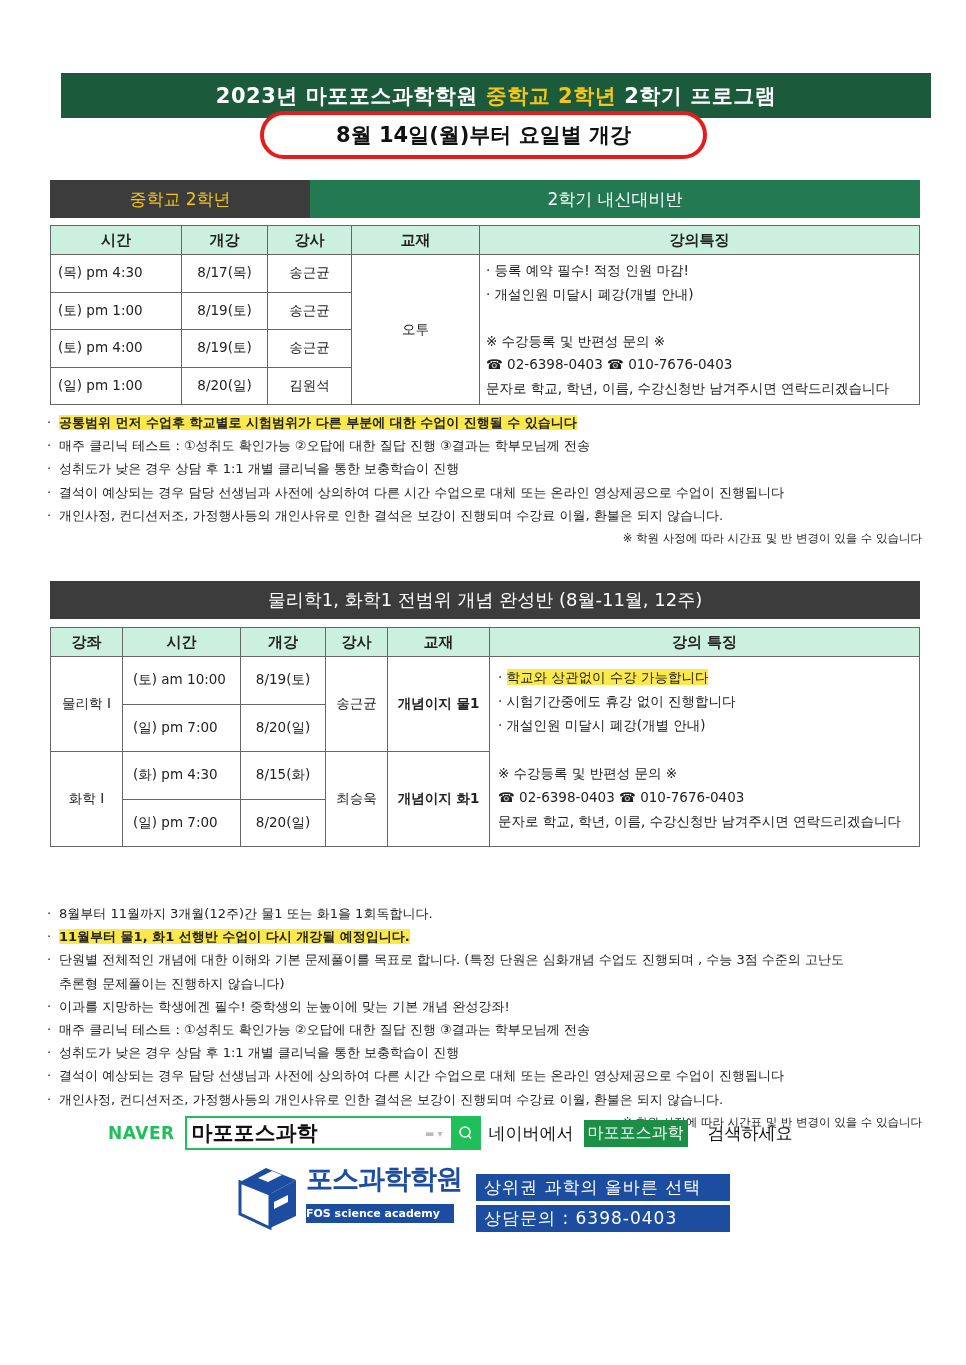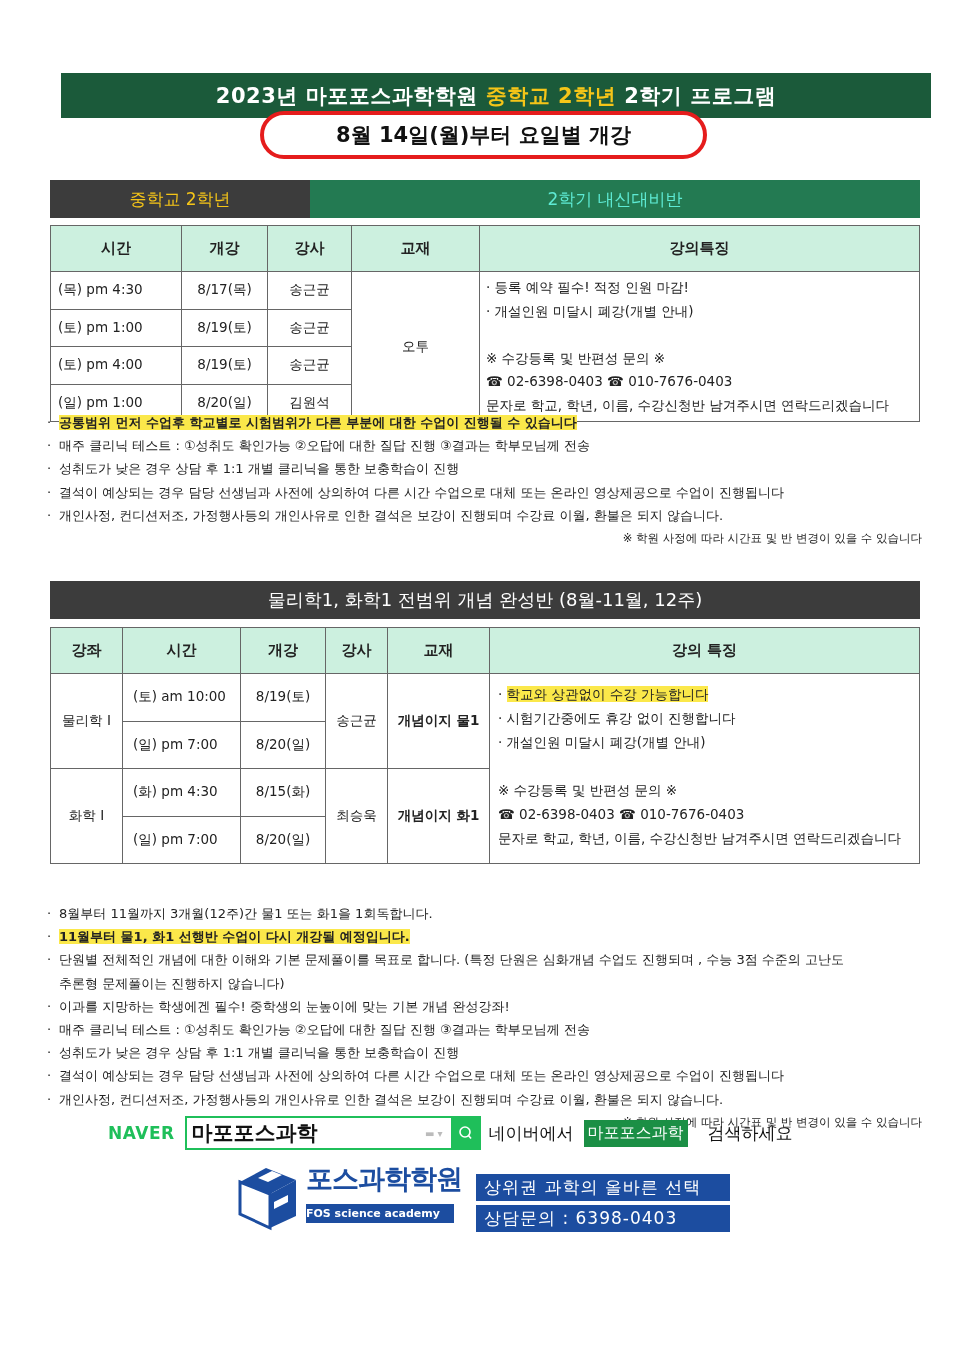--- a/index.html
+++ b/index.html
@@ -7,25 +7,25 @@
   body { font-family: "DejaVu Sans", "Liberation Sans", sans-serif; color: #222; position: relative; overflow: hidden; }
 
   .title-bar { position: absolute; left: 61px; top: 73px; width: 870px; height: 45px; background: #1b5a3a; color: #fff; font-weight: bold; font-size: 21px; display: flex; align-items: center; justify-content: center; letter-spacing: 0.5px; }
   .title-bar .hl { color: #f5c518; }
   .title-bar span { margin: 0 4px; }
 
   .pill { position: absolute; left: 260px; top: 111px; width: 447px; height: 48px; border: 4px solid #e51c1c; border-radius: 24px; display: flex; align-items: center; justify-content: center; font-weight: bold; font-size: 21px; color: #111; background: #fff; }
 
   .section-bar { position: absolute; left: 50px; top: 180px; width: 870px; height: 38px; display: flex; }
   .section-bar .left { width: 260px; background: #3c3c3c; color: #f5c518; font-size: 17px; display: flex; align-items: center; justify-content: center; }
-  .section-bar .right { flex: 1; background: #237a52; color: #5eead4; font-size: 17px; display: flex; align-items: center; justify-content: center; }
+  .section-bar .right { flex: 1; background: #237a52; color: #ffffff; font-size: 17px; display: flex; align-items: center; justify-content: center; }
 
   table { border-collapse: collapse; position: absolute; font-size: 13.5px; }
   td, th { border: 1px solid #666; }
-  th { background: #ccf0df; font-weight: bold; font-size: 15px; height: 46px; margin-top: 32px; }
+  th { background: #ccf0df; font-weight: bold; font-size: 15px; height: 29px; margin-top: 32px; }
   .t1 { left: 50px; top: 225px; width: 870px; }
   .t1 td { height: 36.5px; text-align: center; }
   .t1 td.time { text-align: left; padding-left: 7px; }
   .t1 td.feat { text-align: left; padding: 4px 6px; vertical-align: top; line-height: 23.5px; }
 
   .notes { position: absolute; left: 47px; width: 875px; font-size: 13px; line-height: 23.2px; color: #222; }
   .notes .n { padding-left: 12px; position: relative; }
   .notes .n::before { content: "·"; position: absolute; left: 0; }
   .notes .mark { background: #fbe84a; font-weight: bold; }
   .notes .right { text-align: right; font-size: 11.5px; }

